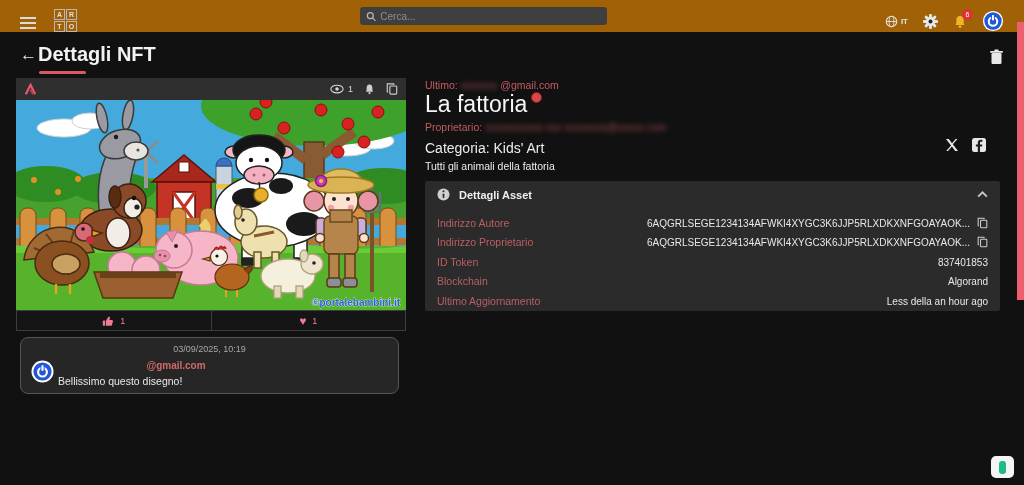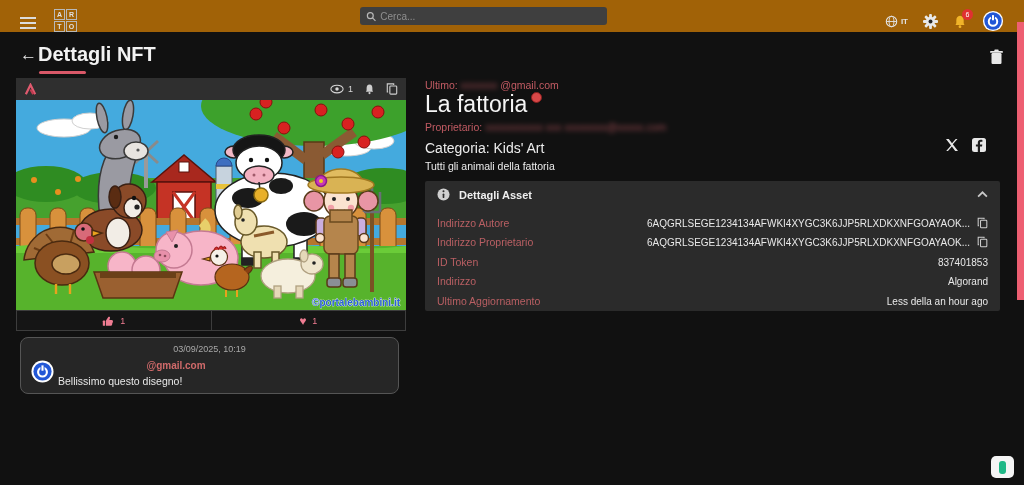--- a/index.html
+++ b/index.html
@@ -467,21 +467,21 @@
               <rect x="4.5" y="3.5" width="8" height="9.5" rx="1" fill="none" stroke="#cfcfcf" stroke-width="1.3"></rect>
               <path d="M2.5 10.5 L1.5 10.5 L1.5 1 L9 1 L9 2.2" fill="none" stroke="#cfcfcf" stroke-width="1.3"></path>
             </svg>
           </span>
         </div>
         <div class="asset-row">
           <span class="asset-label">ID Token</span>
           <span class="asset-value">837401853</span>
         </div>
         <div class="asset-row">
-          <span class="asset-label">Indirizzo</span>
+          <span class="asset-label">Blockchain</span>
           <span class="asset-value">Algorand</span>
         </div>
         <div class="asset-row">
           <span class="asset-label">Ultimo Aggiornamento</span>
           <span class="asset-value">Less della an hour ago</span>
         </div>
       </div>
     </div>
   </div>
 </div>

